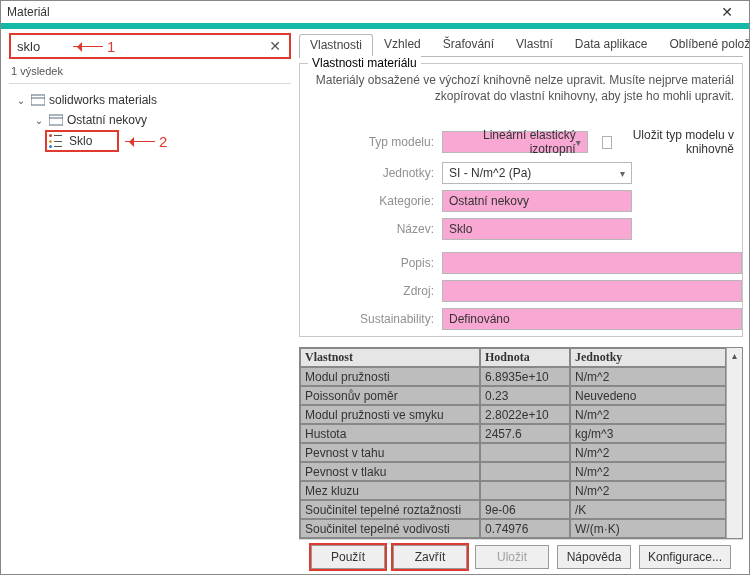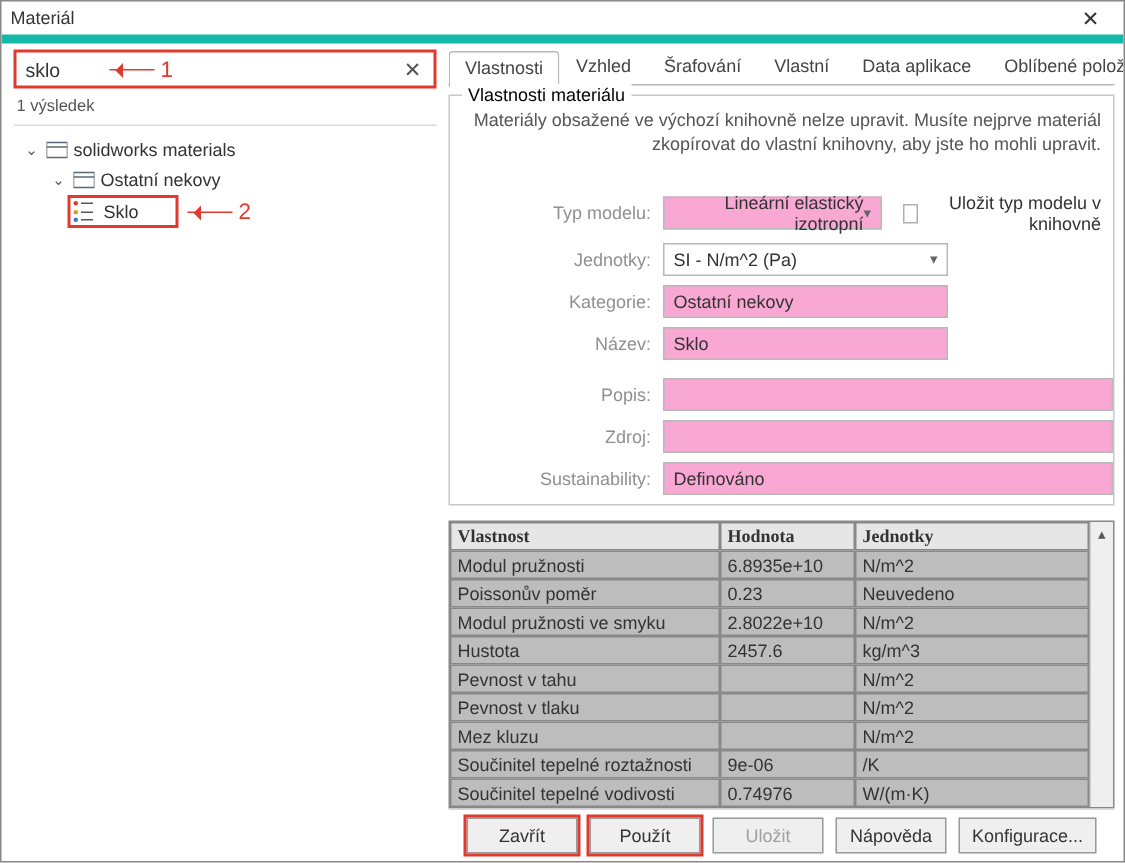--- a/index.html
+++ b/index.html
@@ -244,20 +244,20 @@
               <div class="td">Součinitel tepelné vodivosti</div>
               <div class="td">0.74976</div>
               <div class="td">W/(m·K)</div>
             </div>
           </div>
       </div>
       <div class="scroll-col">▴</div>
     </div>
 
     <div class="footer">
+      <div class="btn hl">Použít</div>
       <div class="btn hl">Zavřít</div>
-      <div class="btn hl">Použít</div>
       <div class="btn disabled">Uložit</div>
       <div class="btn">Nápověda</div>
       <div class="btn">Konfigurace...</div>
     </div>
   </div>
 </div>
 
 </body></html>

